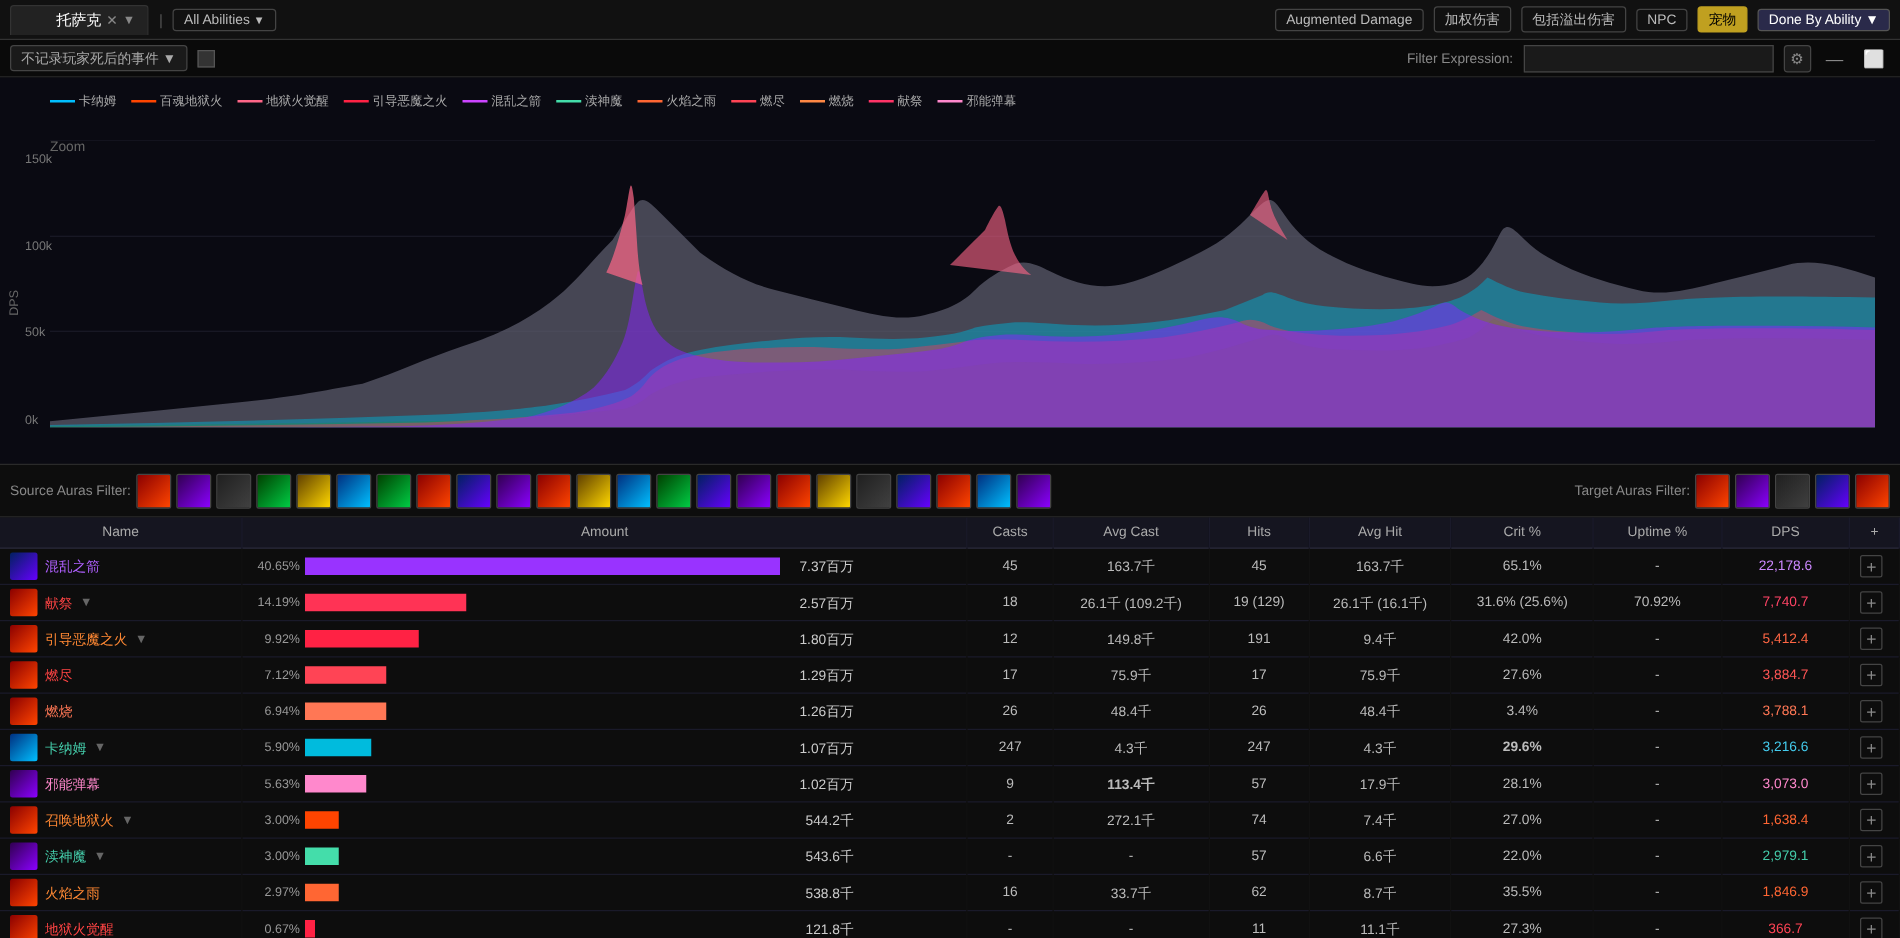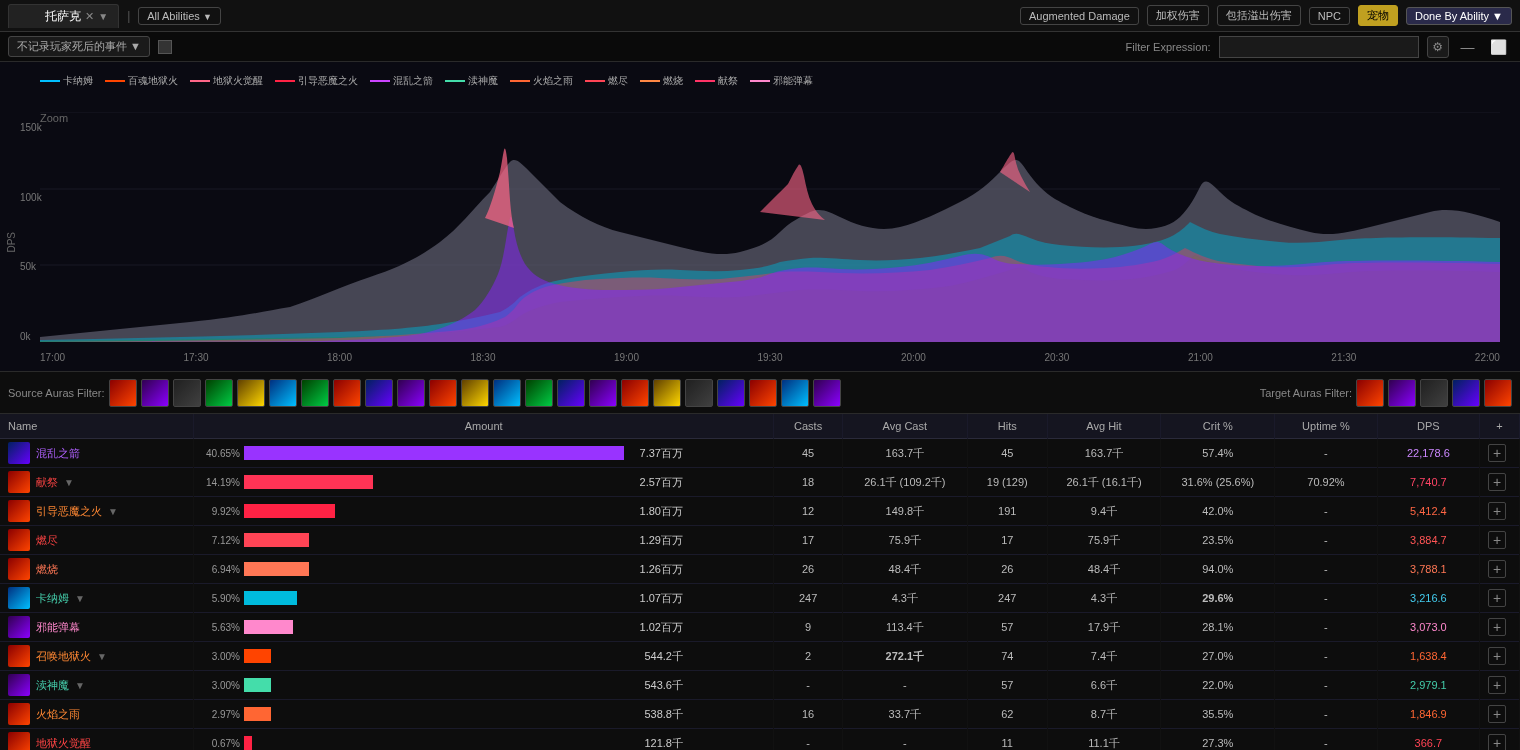--- a/index.html
+++ b/index.html
@@ -209,21 +209,21 @@
     }
     .data-table thead th {
       padding: 6px 8px;
       text-align: center;
       color: #aaa;
       font-size: 11px;
       font-weight: normal;
       border-right: 1px solid #1a1a2a;
       cursor: pointer;
     }
-    .data-table thead th:first-child { text-align: left; }
+    .data-table thead th:first-child { text-align: center; }
     .data-table tbody tr {
       border-bottom: 1px solid #1a1a2a;
       height: 28px;
     }
     .data-table tbody td {
       padding: 3px 8px;
       color: #bbb;
       font-size: 11px;
       text-align: center;
       border-right: 1px solid #111;
@@ -478,33 +478,20 @@
              C465,34 466,38 467,46 C468,58 469,72 470,88
              C471,100 472,108 474,116" fill="#FF6688" fill-opacity="0.7"></path>
 
     <path d="M720,100 C730,90 740,80 748,72 C752,64 755,58 758,54
              C760,50 762,55 764,64 C766,74 768,84 772,92 C776,100 780,104 785,108" fill="#FF6688" fill-opacity="0.6"></path>
 
     <path d="M960,60 C965,52 968,46 971,42 C973,38 974,40 975,46
              C976,52 978,58 981,64 C984,70 987,75 990,80" fill="#FF6688" fill-opacity="0.6"></path>
   </svg>
 
-  <div class="chart-x-labels">
-    <span class="chart-x-label">17:00</span>
-    <span class="chart-x-label">17:30</span>
-    <span class="chart-x-label">18:00</span>
-    <span class="chart-x-label">18:30</span>
-    <span class="chart-x-label">19:00</span>
-    <span class="chart-x-label">19:30</span>
-    <span class="chart-x-label">20:00</span>
-    <span class="chart-x-label">20:30</span>
-    <span class="chart-x-label">21:00</span>
-    <span class="chart-x-label">21:30</span>
-    <span class="chart-x-label">22:00</span>
-  </div>
 </div>
 
 <div class="aura-filter-bar">
   <span class="aura-label">Source Auras Filter:</span>
 
   <div class="aura-icon aura-fire"></div>
   <div class="aura-icon aura-shadow"></div>
   <div class="aura-icon aura-generic"></div>
   <div class="aura-icon aura-nature"></div>
   <div class="aura-icon aura-holy"></div>
@@ -566,21 +553,21 @@
     <div class="bar-bg" style="width:380px;flex:none;">
       <div class="bar-fill" style="width:380px;background:#9933ff;"></div>
     </div>
     <span class="amount-val">7.37百万</span>
   </div>
         </td>
         <td style="color: rgb(187, 187, 187);">45</td>
         <td style="color: rgb(187, 187, 187);">163.7千</td>
         <td style="color: rgb(187, 187, 187);">45</td>
         <td style="color: rgb(187, 187, 187);">163.7千</td>
-        <td style="color: rgb(187, 187, 187);">57.4%</td>
+        <td style="color: rgb(187, 187, 187);">65.1%</td>
         <td style="color: rgb(187, 187, 187);">-</td>
         <td style="color: rgb(204, 136, 255);">22,178.6</td>
         <td>
           <button class="plus-btn">+</button>
         </td>
       </tr>
       <tr>
         <td>
           <div class="name-cell">
     <span class="skill-icon aura-fire"></span>
@@ -650,21 +637,21 @@
     <div class="bar-bg" style="width:380px;flex:none;">
       <div class="bar-fill" style="width:65px;background:#FF4455;"></div>
     </div>
     <span class="amount-val">1.29百万</span>
   </div>
         </td>
         <td style="color: rgb(187, 187, 187);">17</td>
         <td style="color: rgb(187, 187, 187);">75.9千</td>
         <td style="color: rgb(187, 187, 187);">17</td>
         <td style="color: rgb(187, 187, 187);">75.9千</td>
-        <td style="color: rgb(187, 187, 187);">23.5%</td>
+        <td style="color: rgb(187, 187, 187);">27.6%</td>
         <td style="color: rgb(187, 187, 187);">-</td>
         <td style="color: rgb(255, 85, 85);">3,884.7</td>
         <td>
           <button class="plus-btn">+</button>
         </td>
       </tr>
       <tr>
         <td>
           <div class="name-cell">
     <span class="skill-icon aura-fire"></span>
@@ -678,21 +665,21 @@
     <div class="bar-bg" style="width:380px;flex:none;">
       <div class="bar-fill" style="width:65px;background:#FF7755;"></div>
     </div>
     <span class="amount-val">1.26百万</span>
   </div>
         </td>
         <td style="color: rgb(187, 187, 187);">26</td>
         <td style="color: rgb(187, 187, 187);">48.4千</td>
         <td style="color: rgb(187, 187, 187);">26</td>
         <td style="color: rgb(187, 187, 187);">48.4千</td>
-        <td style="color: rgb(187, 187, 187);">94.0%</td>
+        <td style="color: rgb(187, 187, 187);">3.4%</td>
         <td style="color: rgb(187, 187, 187);">-</td>
         <td style="color: rgb(255, 119, 85);">3,788.1</td>
         <td>
           <button class="plus-btn">+</button>
         </td>
       </tr>
       <tr>
         <td>
           <div class="name-cell">
     <span class="skill-icon aura-frost"></span>
@@ -731,21 +718,21 @@
         <td>
           <div class="amount-cell">
     <span class="pct-label">5.63%</span>
     <div class="bar-bg" style="width:380px;flex:none;">
       <div class="bar-fill" style="width:49px;background:#FF88CC;"></div>
     </div>
     <span class="amount-val">1.02百万</span>
   </div>
         </td>
         <td style="color: rgb(187, 187, 187);">9</td>
-        <td style="color: rgb(187, 187, 187);">113.4千</td>
+        <td style="color: rgb(187, 187, 187); font-weight: bold;">113.4千</td>
         <td style="color: rgb(187, 187, 187);">57</td>
         <td style="color: rgb(187, 187, 187);">17.9千</td>
         <td style="color: rgb(187, 187, 187);">28.1%</td>
         <td style="color: rgb(187, 187, 187);">-</td>
         <td style="color: rgb(255, 136, 204);">3,073.0</td>
         <td>
           <button class="plus-btn">+</button>
         </td>
       </tr>
       <tr>
@@ -759,21 +746,21 @@
         <td>
           <div class="amount-cell">
     <span class="pct-label">3.00%</span>
     <div class="bar-bg" style="width:380px;flex:none;">
       <div class="bar-fill" style="width:27px;background:#FF4400;"></div>
     </div>
     <span class="amount-val">544.2千</span>
   </div>
         </td>
         <td style="color: rgb(187, 187, 187);">2</td>
-        <td style="color: rgb(187, 187, 187); font-weight: bold;">272.1千</td>
+        <td style="color: rgb(187, 187, 187);">272.1千</td>
         <td style="color: rgb(187, 187, 187);">74</td>
         <td style="color: rgb(187, 187, 187);">7.4千</td>
         <td style="color: rgb(187, 187, 187);">27.0%</td>
         <td style="color: rgb(187, 187, 187);">-</td>
         <td style="color: rgb(255, 102, 51);">1,638.4</td>
         <td>
           <button class="plus-btn">+</button>
         </td>
       </tr>
       <tr>

